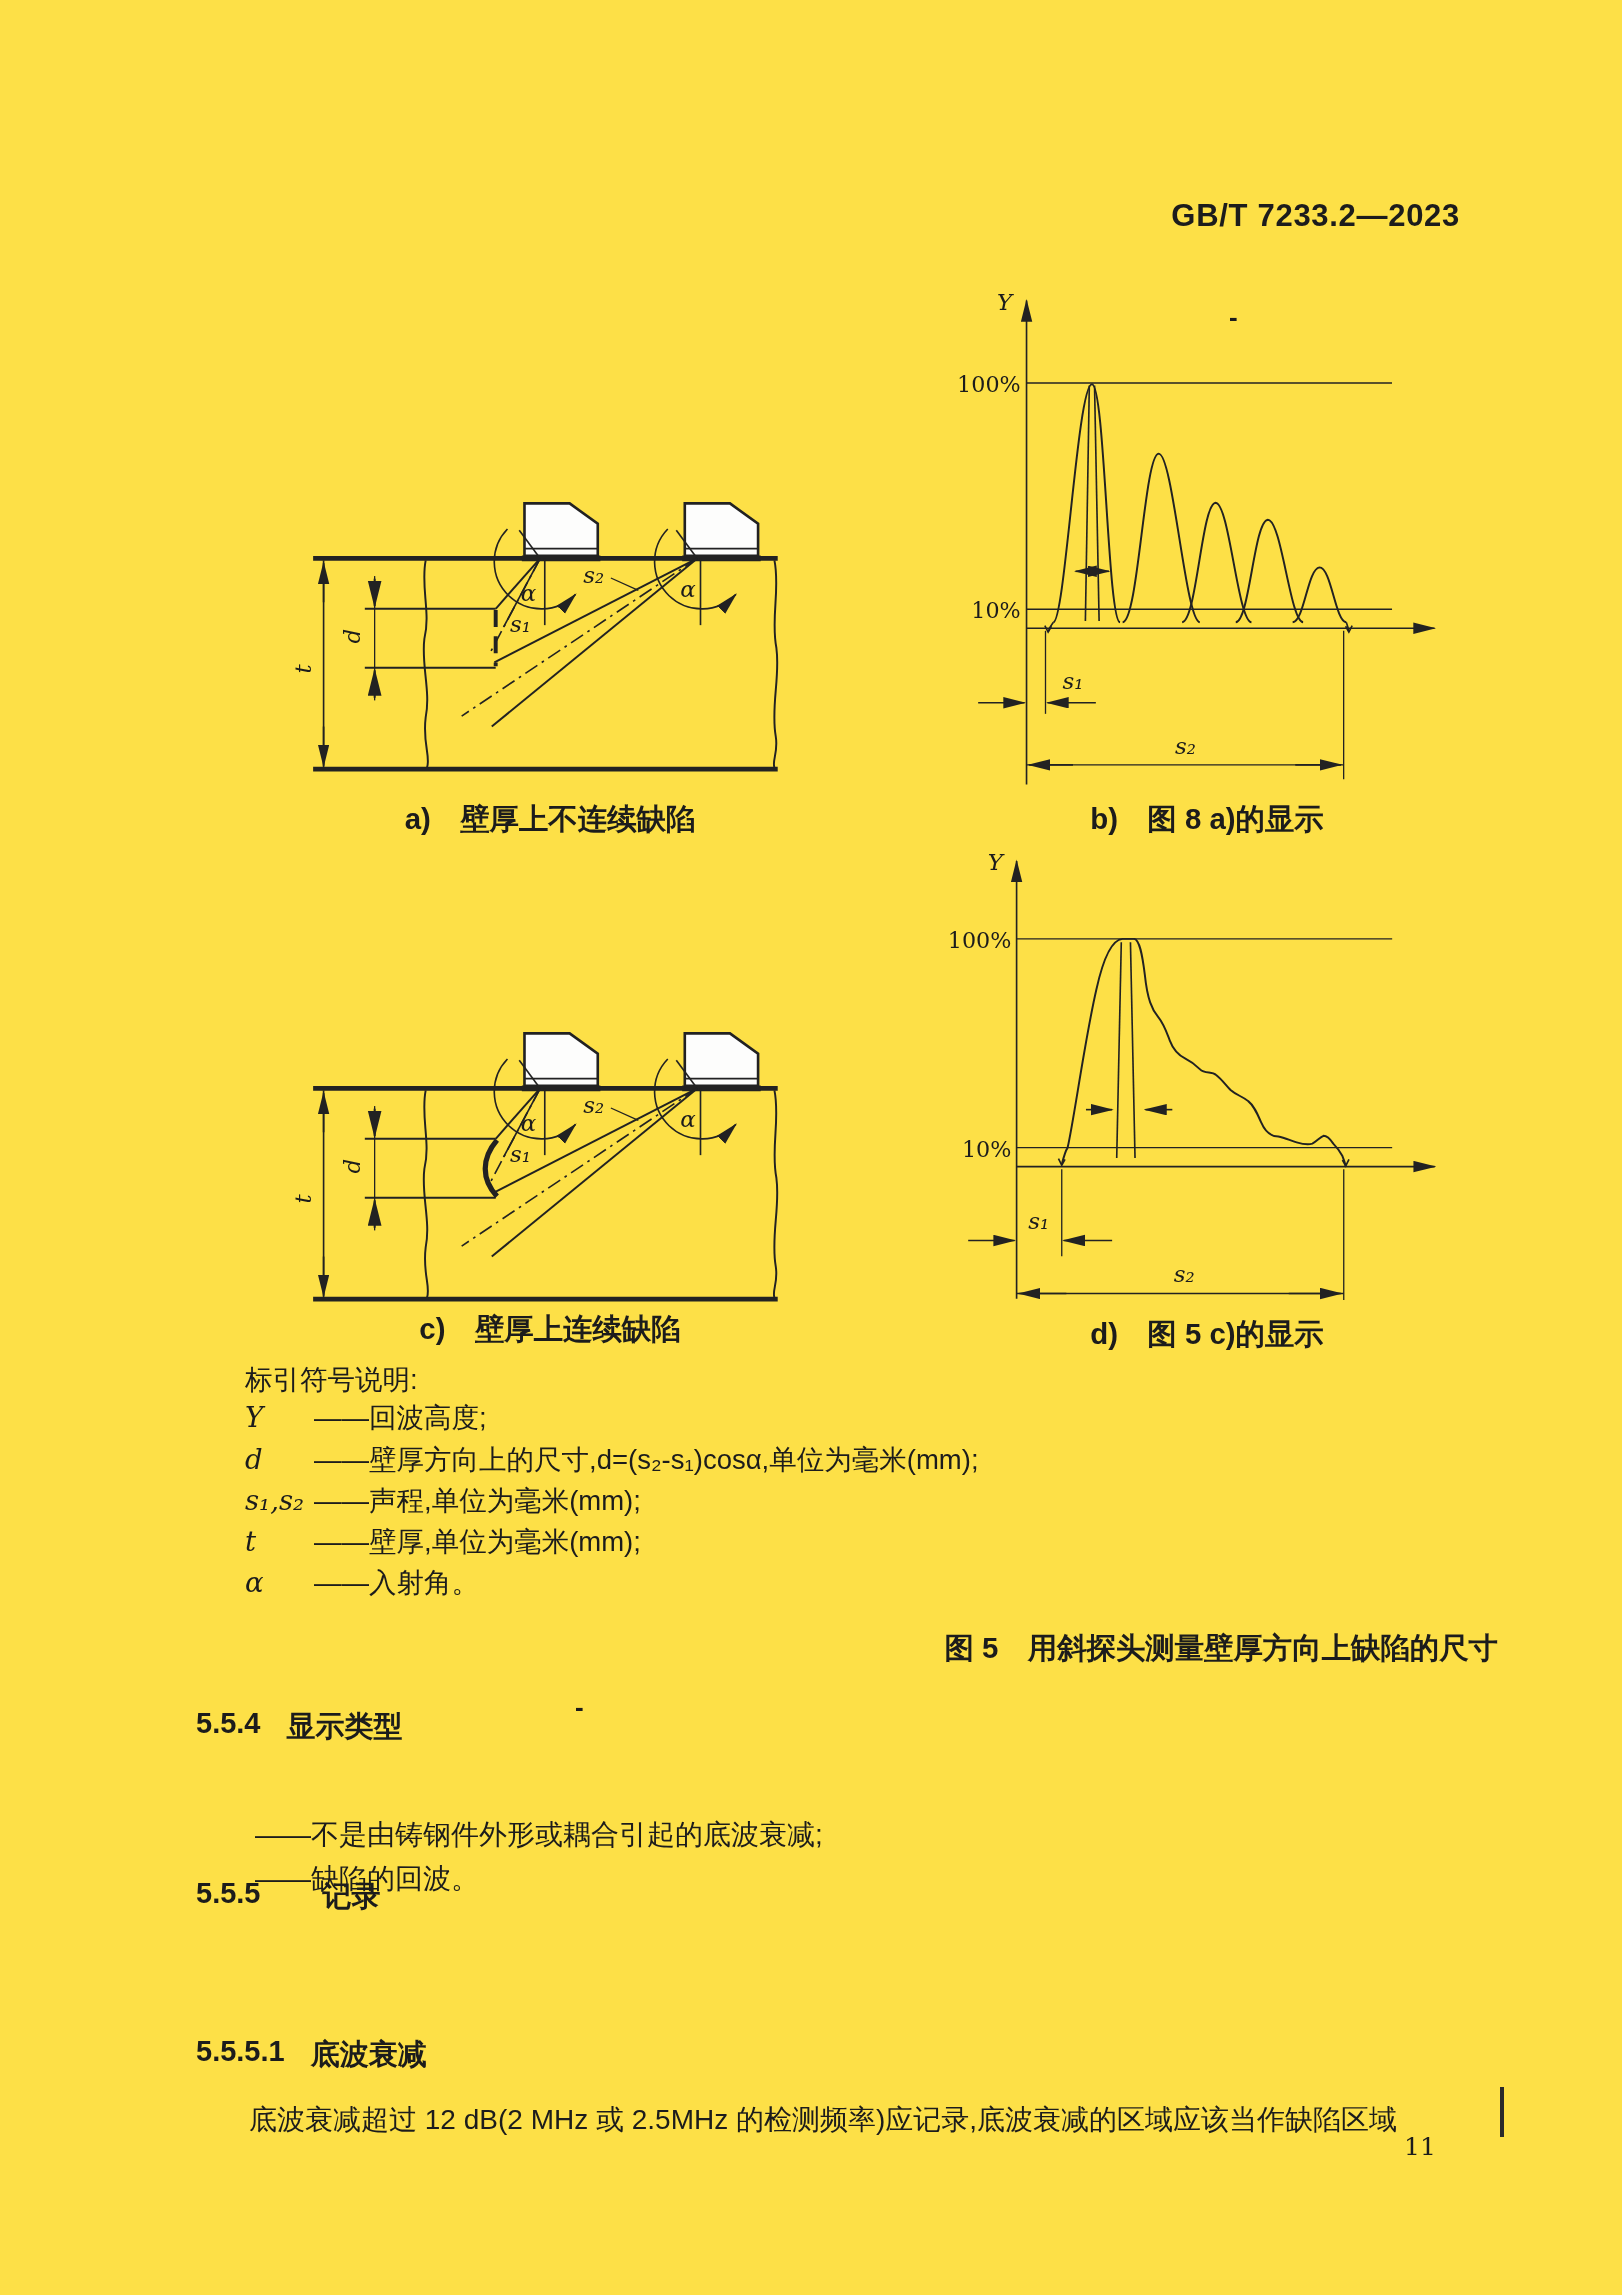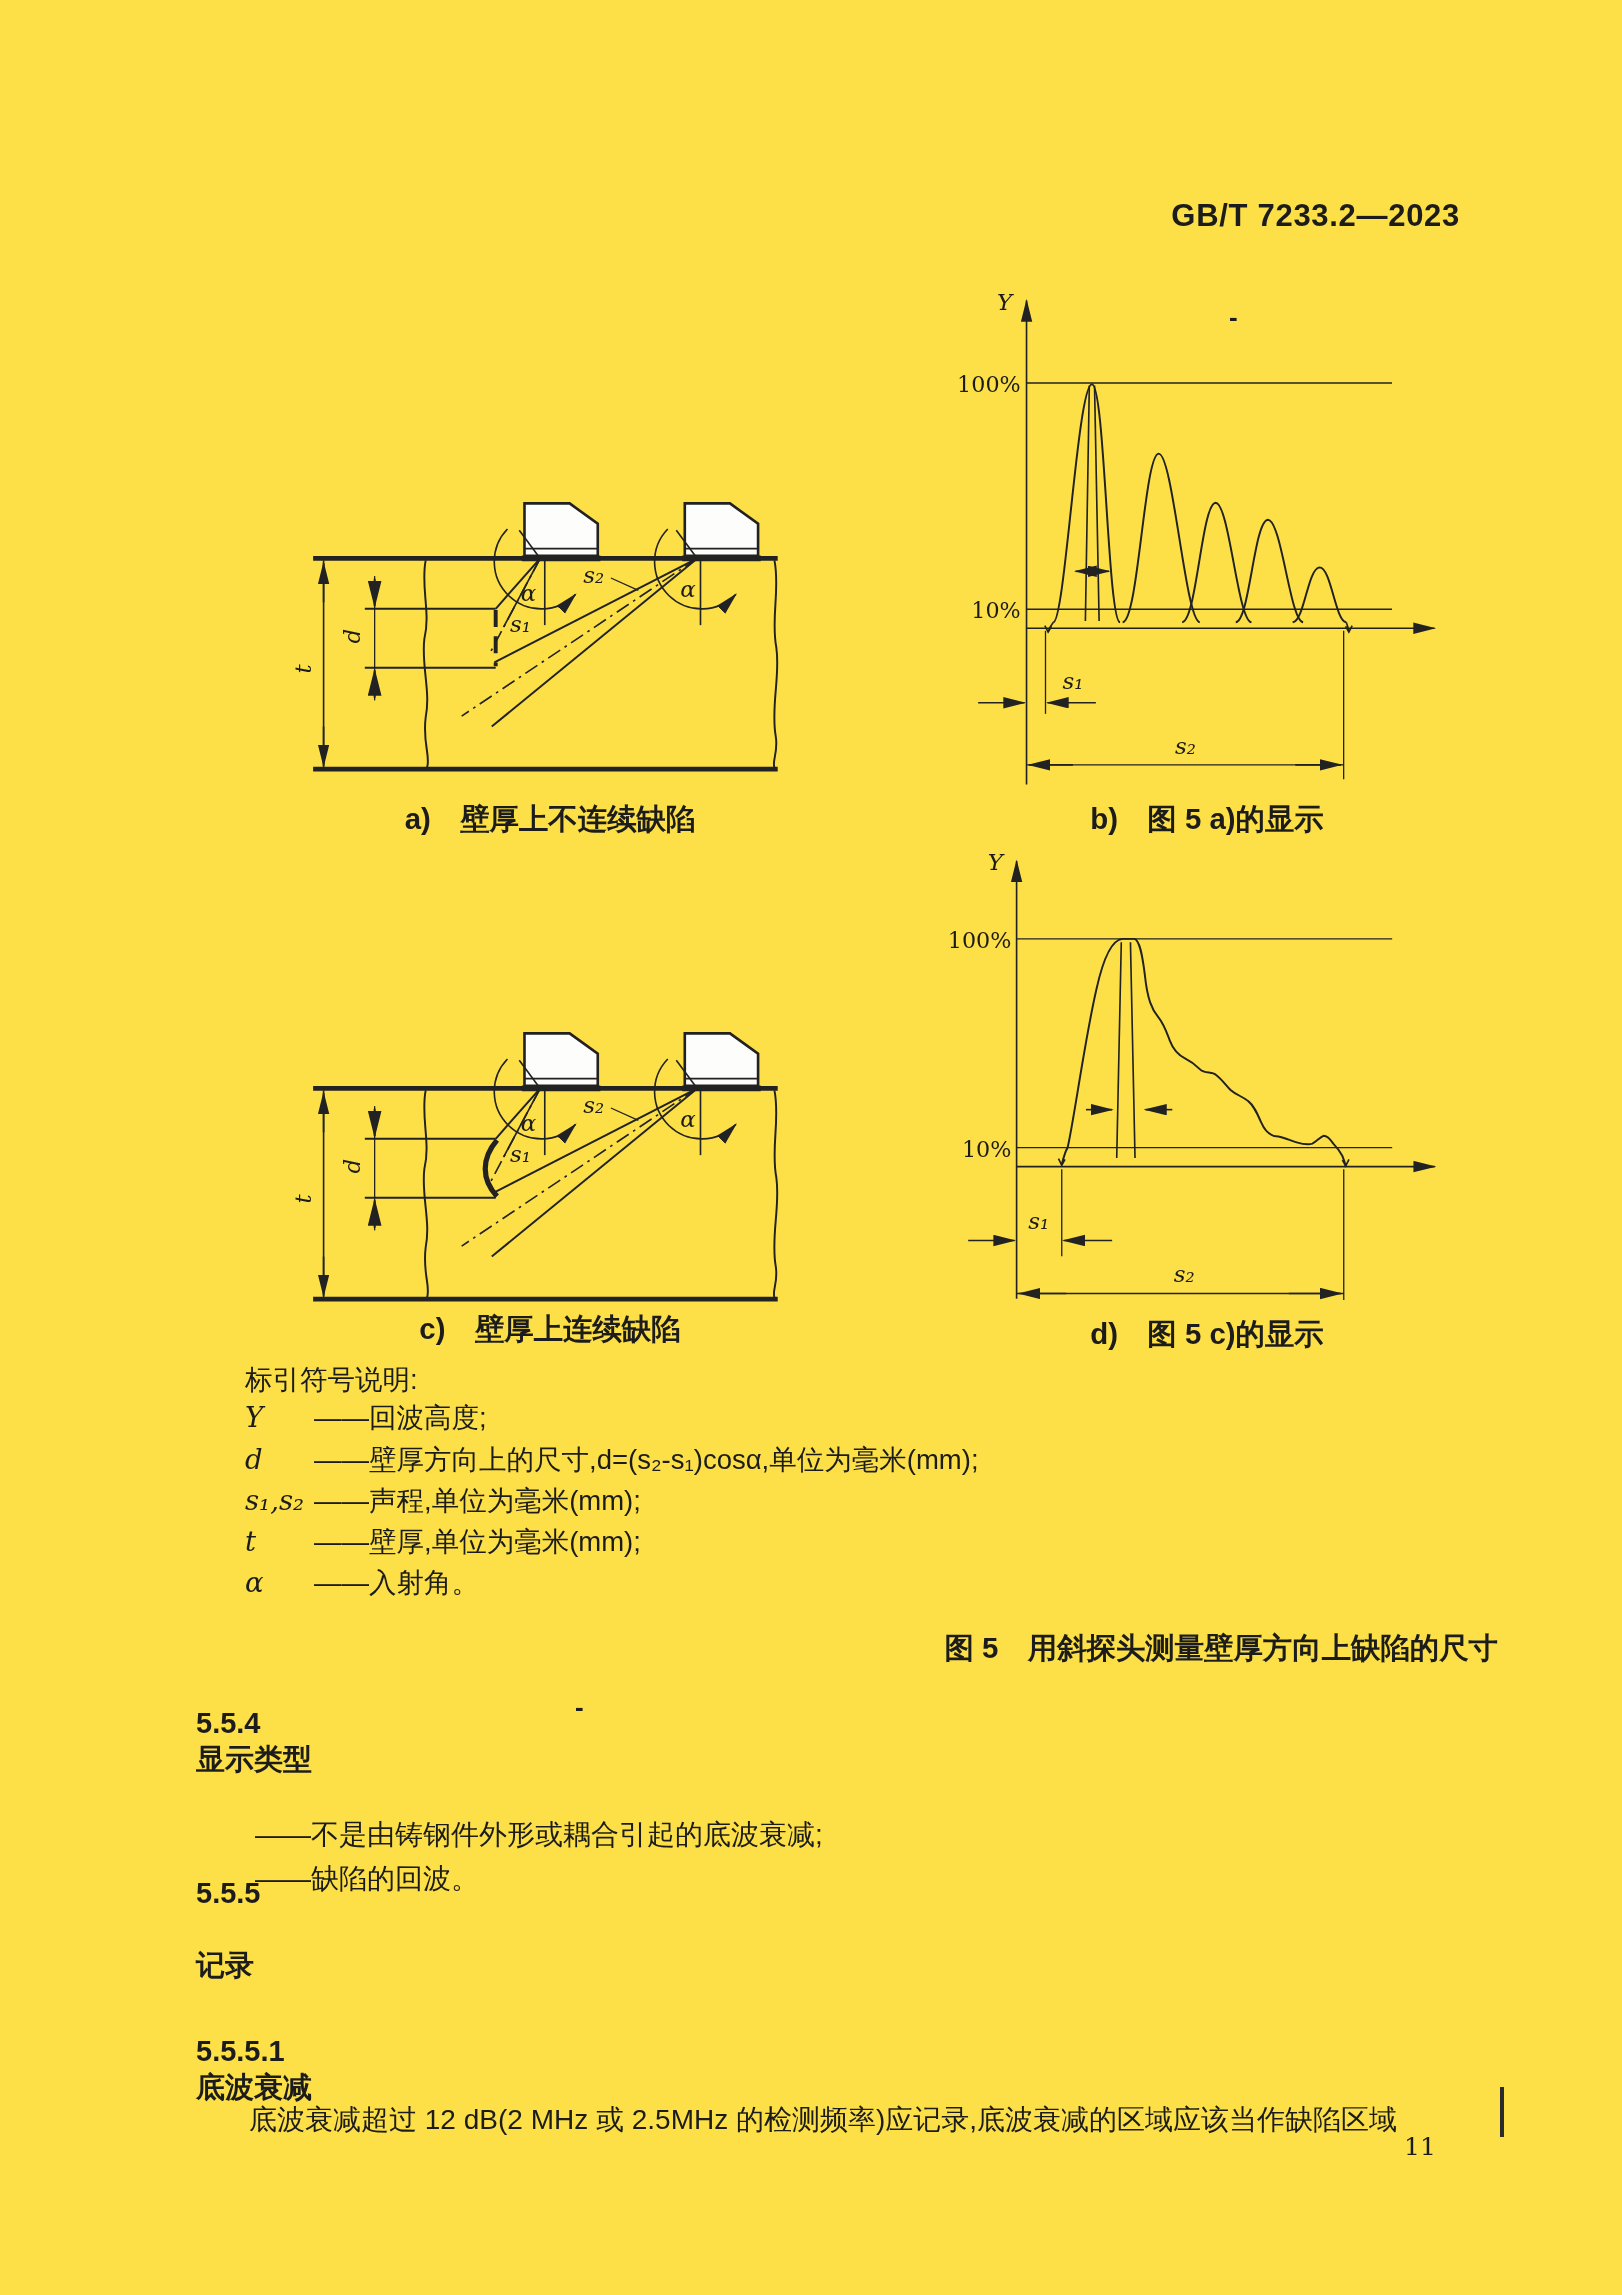--- a/index.html
+++ b/index.html
@@ -2,21 +2,21 @@
 <html style="font-size:10.5px"><head>
 <meta charset="utf-8">
 <style>
   html,body{margin:0;padding:0;background:#e8e8e8;}
   #page{position:relative;width:1622px;height:2295px;background:#fde047;overflow:hidden;
         font-family:"Liberation Sans",sans-serif;color:#1c1c1c;}
   .abs{position:absolute;}
   .hdr{font-weight:700;font-size:31px;letter-spacing:0.7px;font-family:"Liberation Sans",sans-serif;}
   .cap{font-weight:700;font-size:29.4px;text-align:center;}
   .figcap{font-weight:700;font-size:29.4px;text-align:right;}
-  .heading{font-weight:700;font-size:29px;display:flex;flex-direction:column;}
+  .heading{font-weight:700;font-size:29px;display:flex;}
   .heading .num{margin-right:26px;}
   .para{font-size:28px;line-height:1.25;width:1305px;}
   .indent{text-indent:59px;}
   .legend-row{display:flex;font-size:27.5px;align-items:baseline;}
   .legend-sym{width:69px;font-style:italic;font-family:"DejaVu Serif",serif;flex:0 0 69px;}
   .legend-title{font-size:27.5px;}
   .pagenum{font-size:25px;font-family:"DejaVu Serif",serif;}
   .stray{font-size:26px;font-weight:700;}
   .changebar{width:3.9px;height:50px;background:#2b2b2b;}
   svg{overflow:visible;}
@@ -128,21 +128,21 @@
       <line x1="109" y1="740" x2="594" y2="740" stroke-width="2"></line>
       <line x1="180" y1="740" x2="113" y2="740" marker-end="url(#bm)"></line>
       <line x1="520" y1="740" x2="590" y2="740" marker-end="url(#bm)"></line>
     </g>
     <text class="lbl" x="64" y="44">Y</text>
     <text class="pct" x="100" y="170" text-anchor="end">100%</text>
     <text class="pct" x="100" y="516" text-anchor="end">10%</text>
     <text class="lbl" x="180" y="624" text-anchor="middle">s₁</text>
     <text class="lbl" x="352" y="724" text-anchor="middle">s₂</text>
   </svg>
-  <div class="abs cap" style="left:955px;top:800px;width:504px;">b)　图 5 a)的显示</div>
+  <div class="abs cap" style="left:955px;top:800px;width:504px;">b)　图 8 a)的显示</div>
 
   <svg class="abs" style="left:298px;top:1021px;" width="504" height="301" viewBox="0 0 770 460">
     <defs>
       <marker id="cm" markerWidth="14" markerHeight="8" refX="13" refY="3.5" orient="auto">
         <path d="M0,0 L14,3.5 L0,7 Z" fill="#222"></path>
       </marker>
     </defs>
     <g stroke="#222" fill="none" stroke-width="2.5">
       <line x1="23" y1="103" x2="733" y2="103" stroke-width="7"></line>
       <line x1="23" y1="425" x2="733" y2="425" stroke-width="7"></line>

